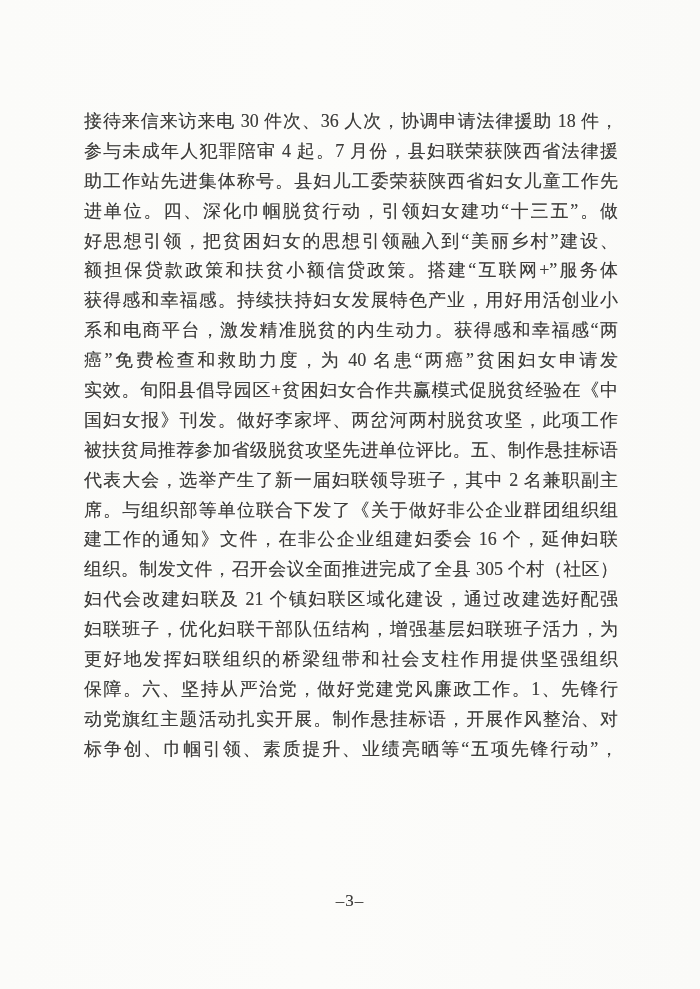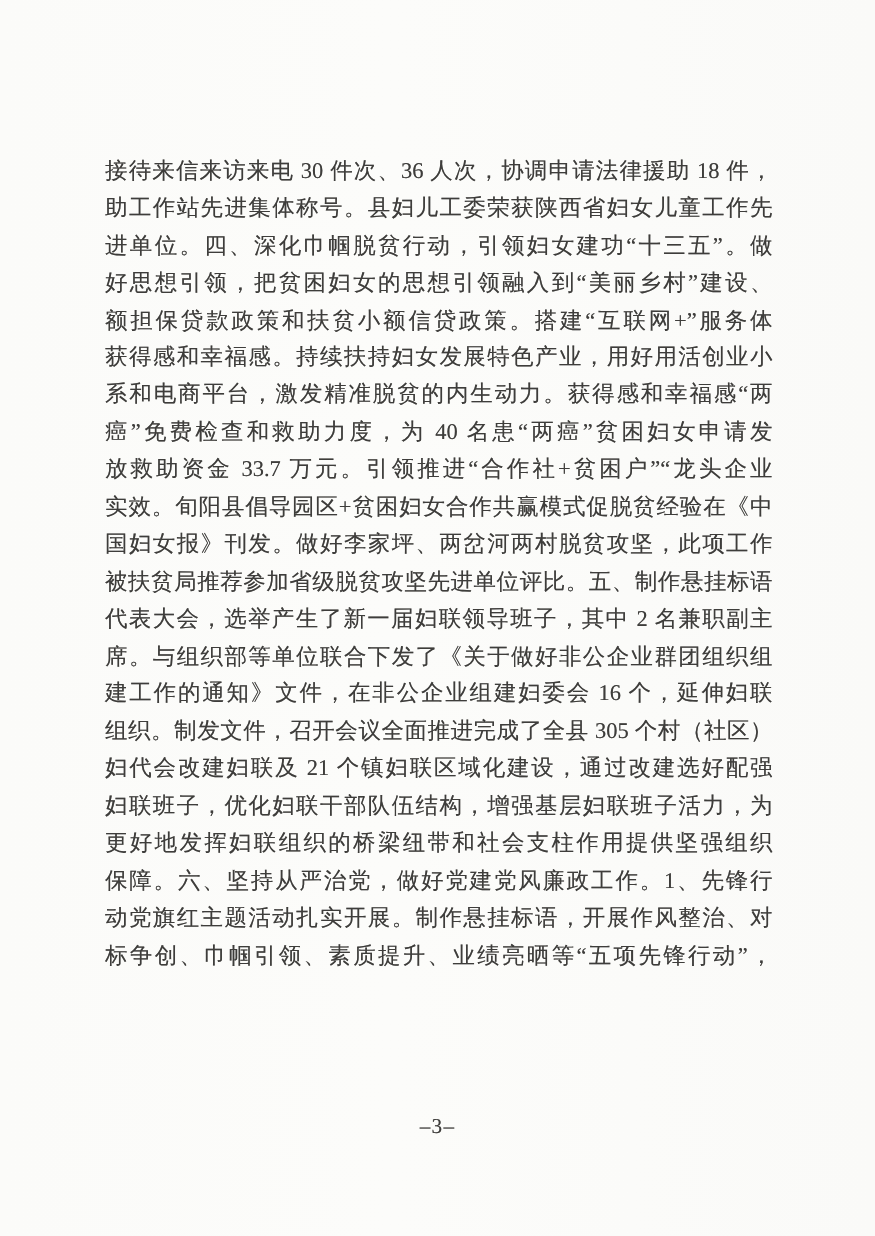--- a/index.html
+++ b/index.html
@@ -19,21 +19,21 @@
   }
   .paper {
     position: relative;
     width: 700px;
     height: 989px;
     background: linear-gradient(90deg, #fbfbf9 0%, #fcfcfa 45%, #fafaf8 100%);
   }
   .text-block {
     position: absolute;
     left: 84px;
-    top: 122px;
+    top: 107px;
     width: 534px;
     color: var(--ink);
   }
   .text-line {
     font-size: 18px;
     line-height: 29.9px;
     height: 29.9px;
     text-align: justify;
     text-align-last: justify;
     text-justify: inter-character;
@@ -51,28 +51,28 @@
     color: var(--ink);
     text-shadow: 0 0 0.5px rgba(70, 70, 68, 0.5);
   }
 </style>
 </head>
 <body>
 
 <div class="paper">
   <div class="text-block">
       <div class="text-line">接待来信来访来电 30 件次、36 人次，协调申请法律援助 18 件，</div>
+      <div class="text-line">参与未成年人犯罪陪审 4 起。7 月份，县妇联荣获陕西省法律援</div>
       <div class="text-line">助工作站先进集体称号。县妇儿工委荣获陕西省妇女儿童工作先</div>
       <div class="text-line">进单位。四、深化巾帼脱贫行动，引领妇女建功“十三五”。做</div>
       <div class="text-line">好思想引领，把贫困妇女的思想引领融入到“美丽乡村”建设、</div>
       <div class="text-line">额担保贷款政策和扶贫小额信贷政策。搭建“互联网+”服务体</div>
       <div class="text-line">获得感和幸福感。持续扶持妇女发展特色产业，用好用活创业小</div>
       <div class="text-line">系和电商平台，激发精准脱贫的内生动力。获得感和幸福感“两</div>
       <div class="text-line">癌”免费检查和救助力度，为 40 名患“两癌”贫困妇女申请发</div>
-      <div class="text-line">放救助资金 33.7 万元。引领推进“合作社+贫困户”“龙头企业</div>
       <div class="text-line">实效。旬阳县倡导园区+贫困妇女合作共赢模式促脱贫经验在《中</div>
       <div class="text-line">国妇女报》刊发。做好李家坪、两岔河两村脱贫攻坚，此项工作</div>
       <div class="text-line">被扶贫局推荐参加省级脱贫攻坚先进单位评比。五、制作悬挂标语</div>
       <div class="text-line">代表大会，选举产生了新一届妇联领导班子，其中 2 名兼职副主</div>
       <div class="text-line">席。与组织部等单位联合下发了《关于做好非公企业群团组织组</div>
       <div class="text-line">建工作的通知》文件，在非公企业组建妇委会 16 个，延伸妇联</div>
       <div class="text-line">组织。制发文件，召开会议全面推进完成了全县 305 个村（社区）</div>
       <div class="text-line">妇代会改建妇联及 21 个镇妇联区域化建设，通过改建选好配强</div>
       <div class="text-line">妇联班子，优化妇联干部队伍结构，增强基层妇联班子活力，为</div>
       <div class="text-line">更好地发挥妇联组织的桥梁纽带和社会支柱作用提供坚强组织</div>

